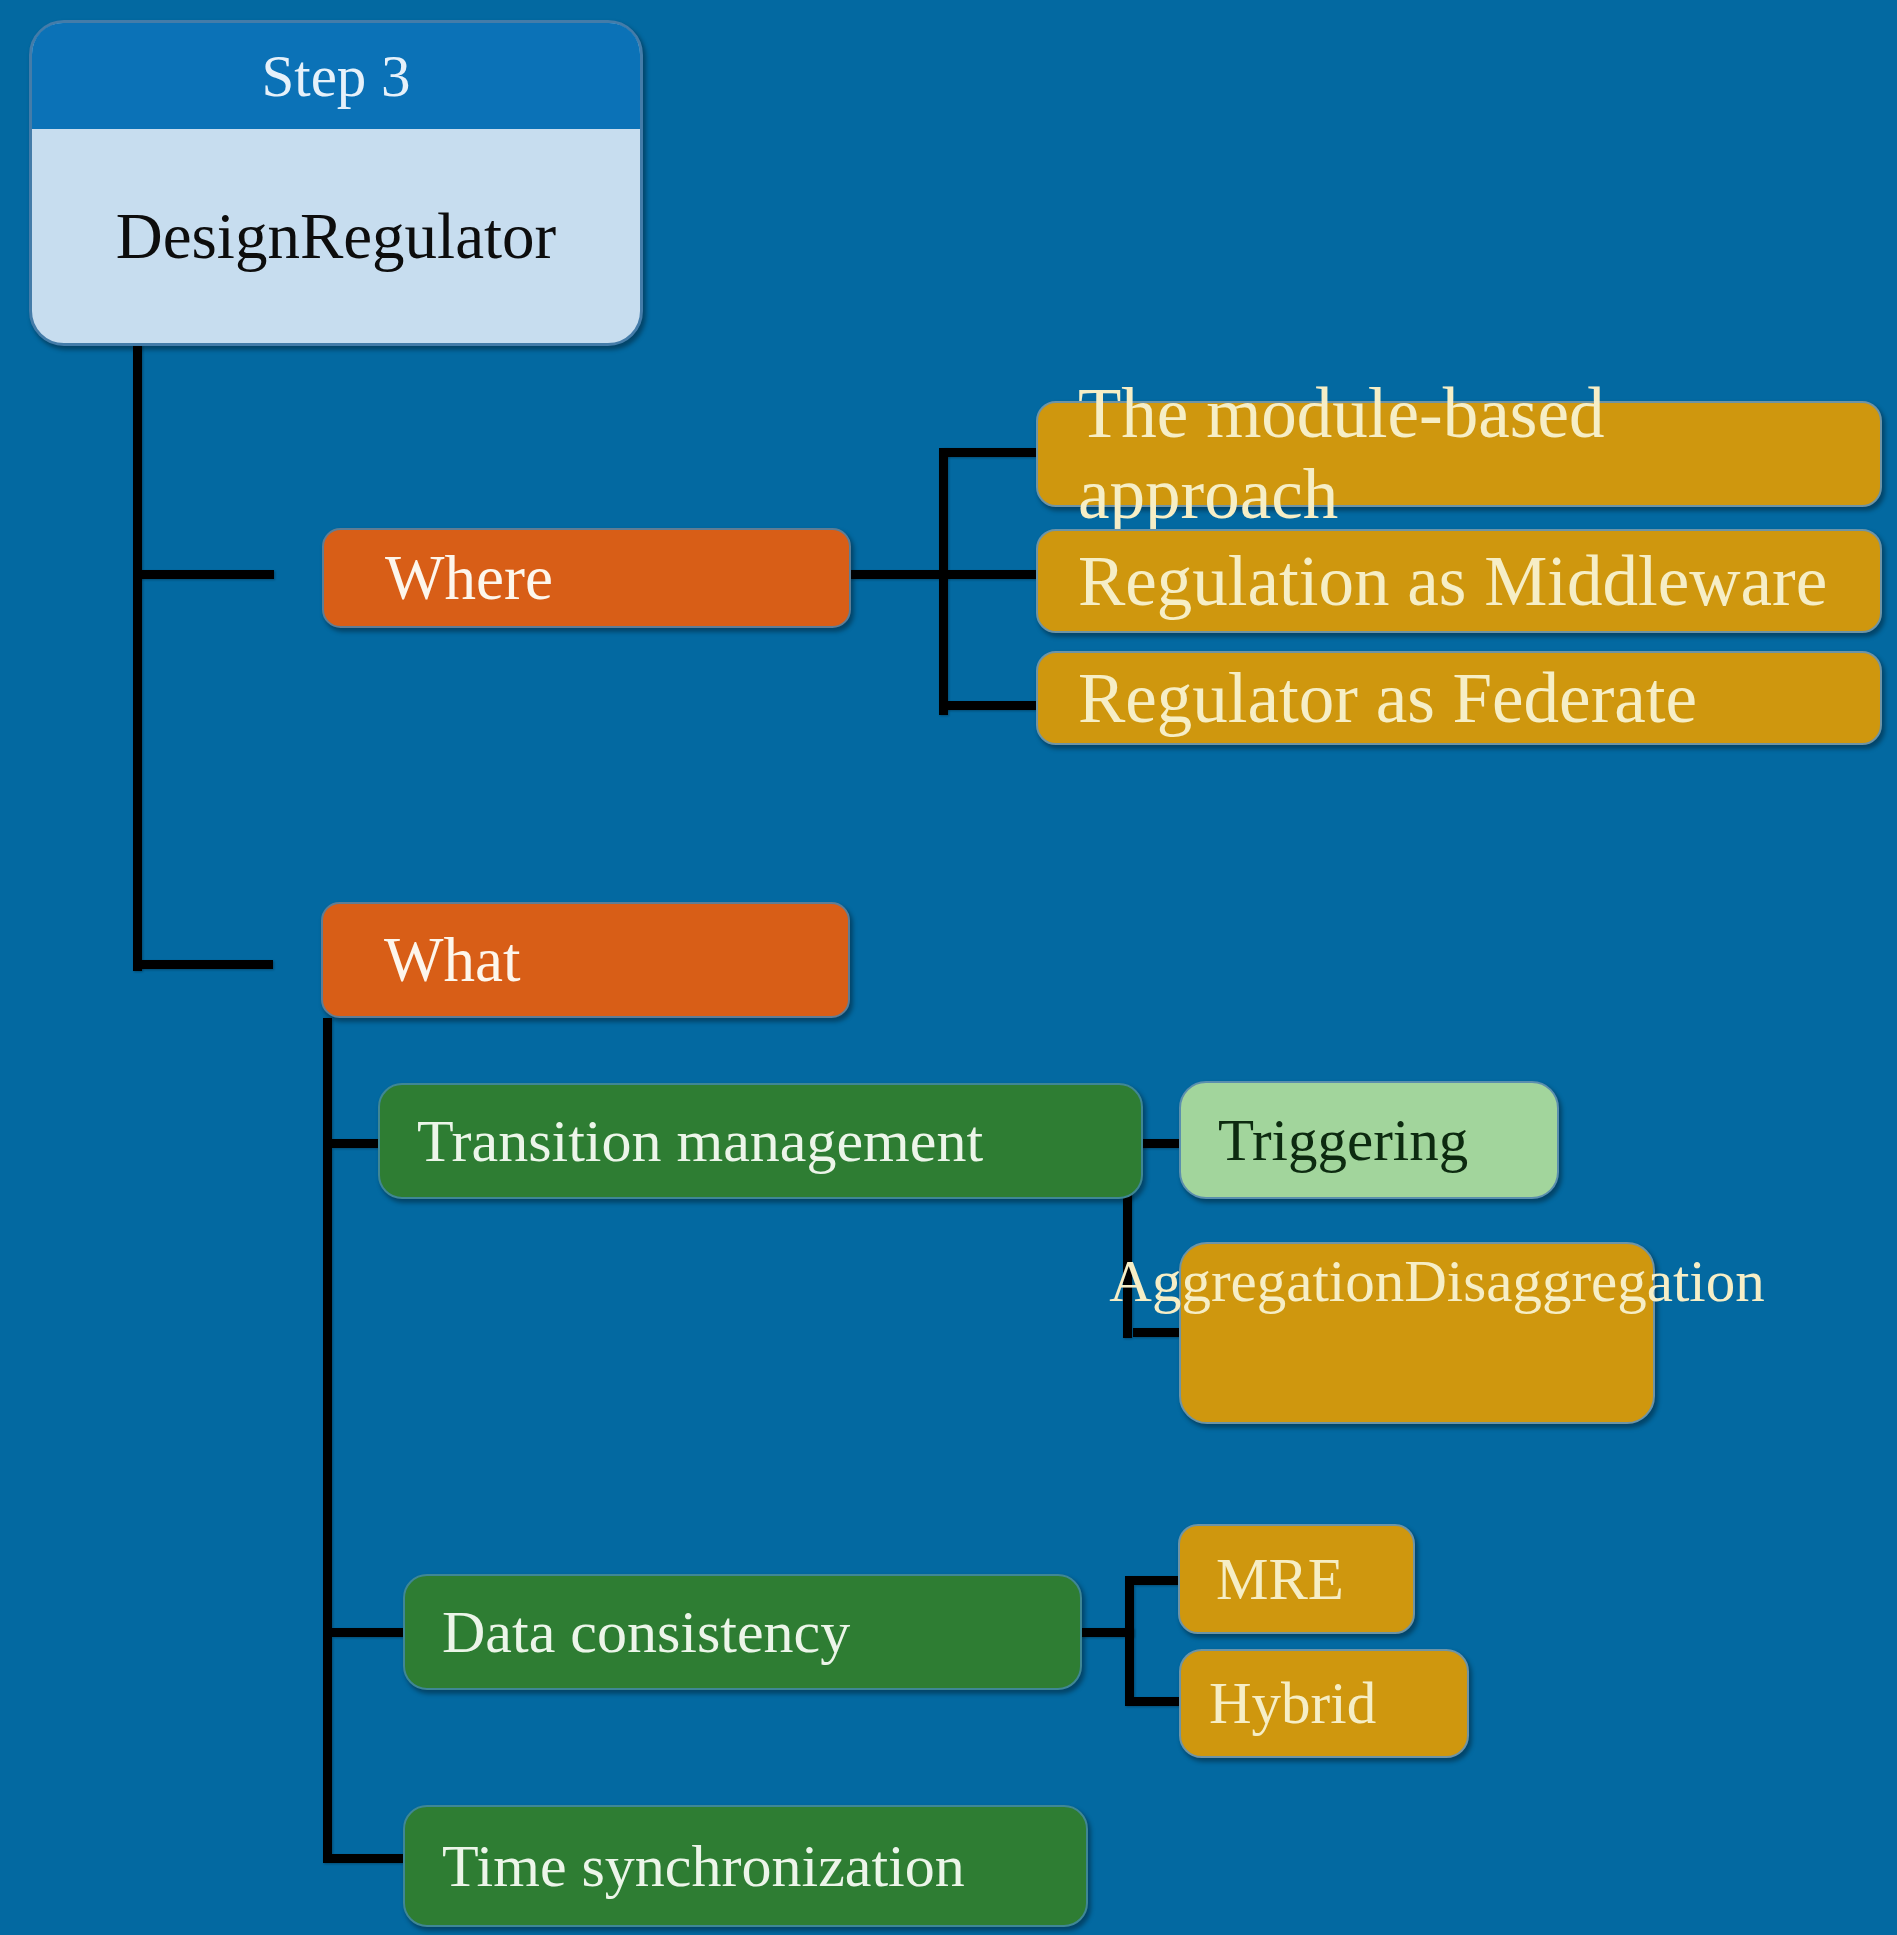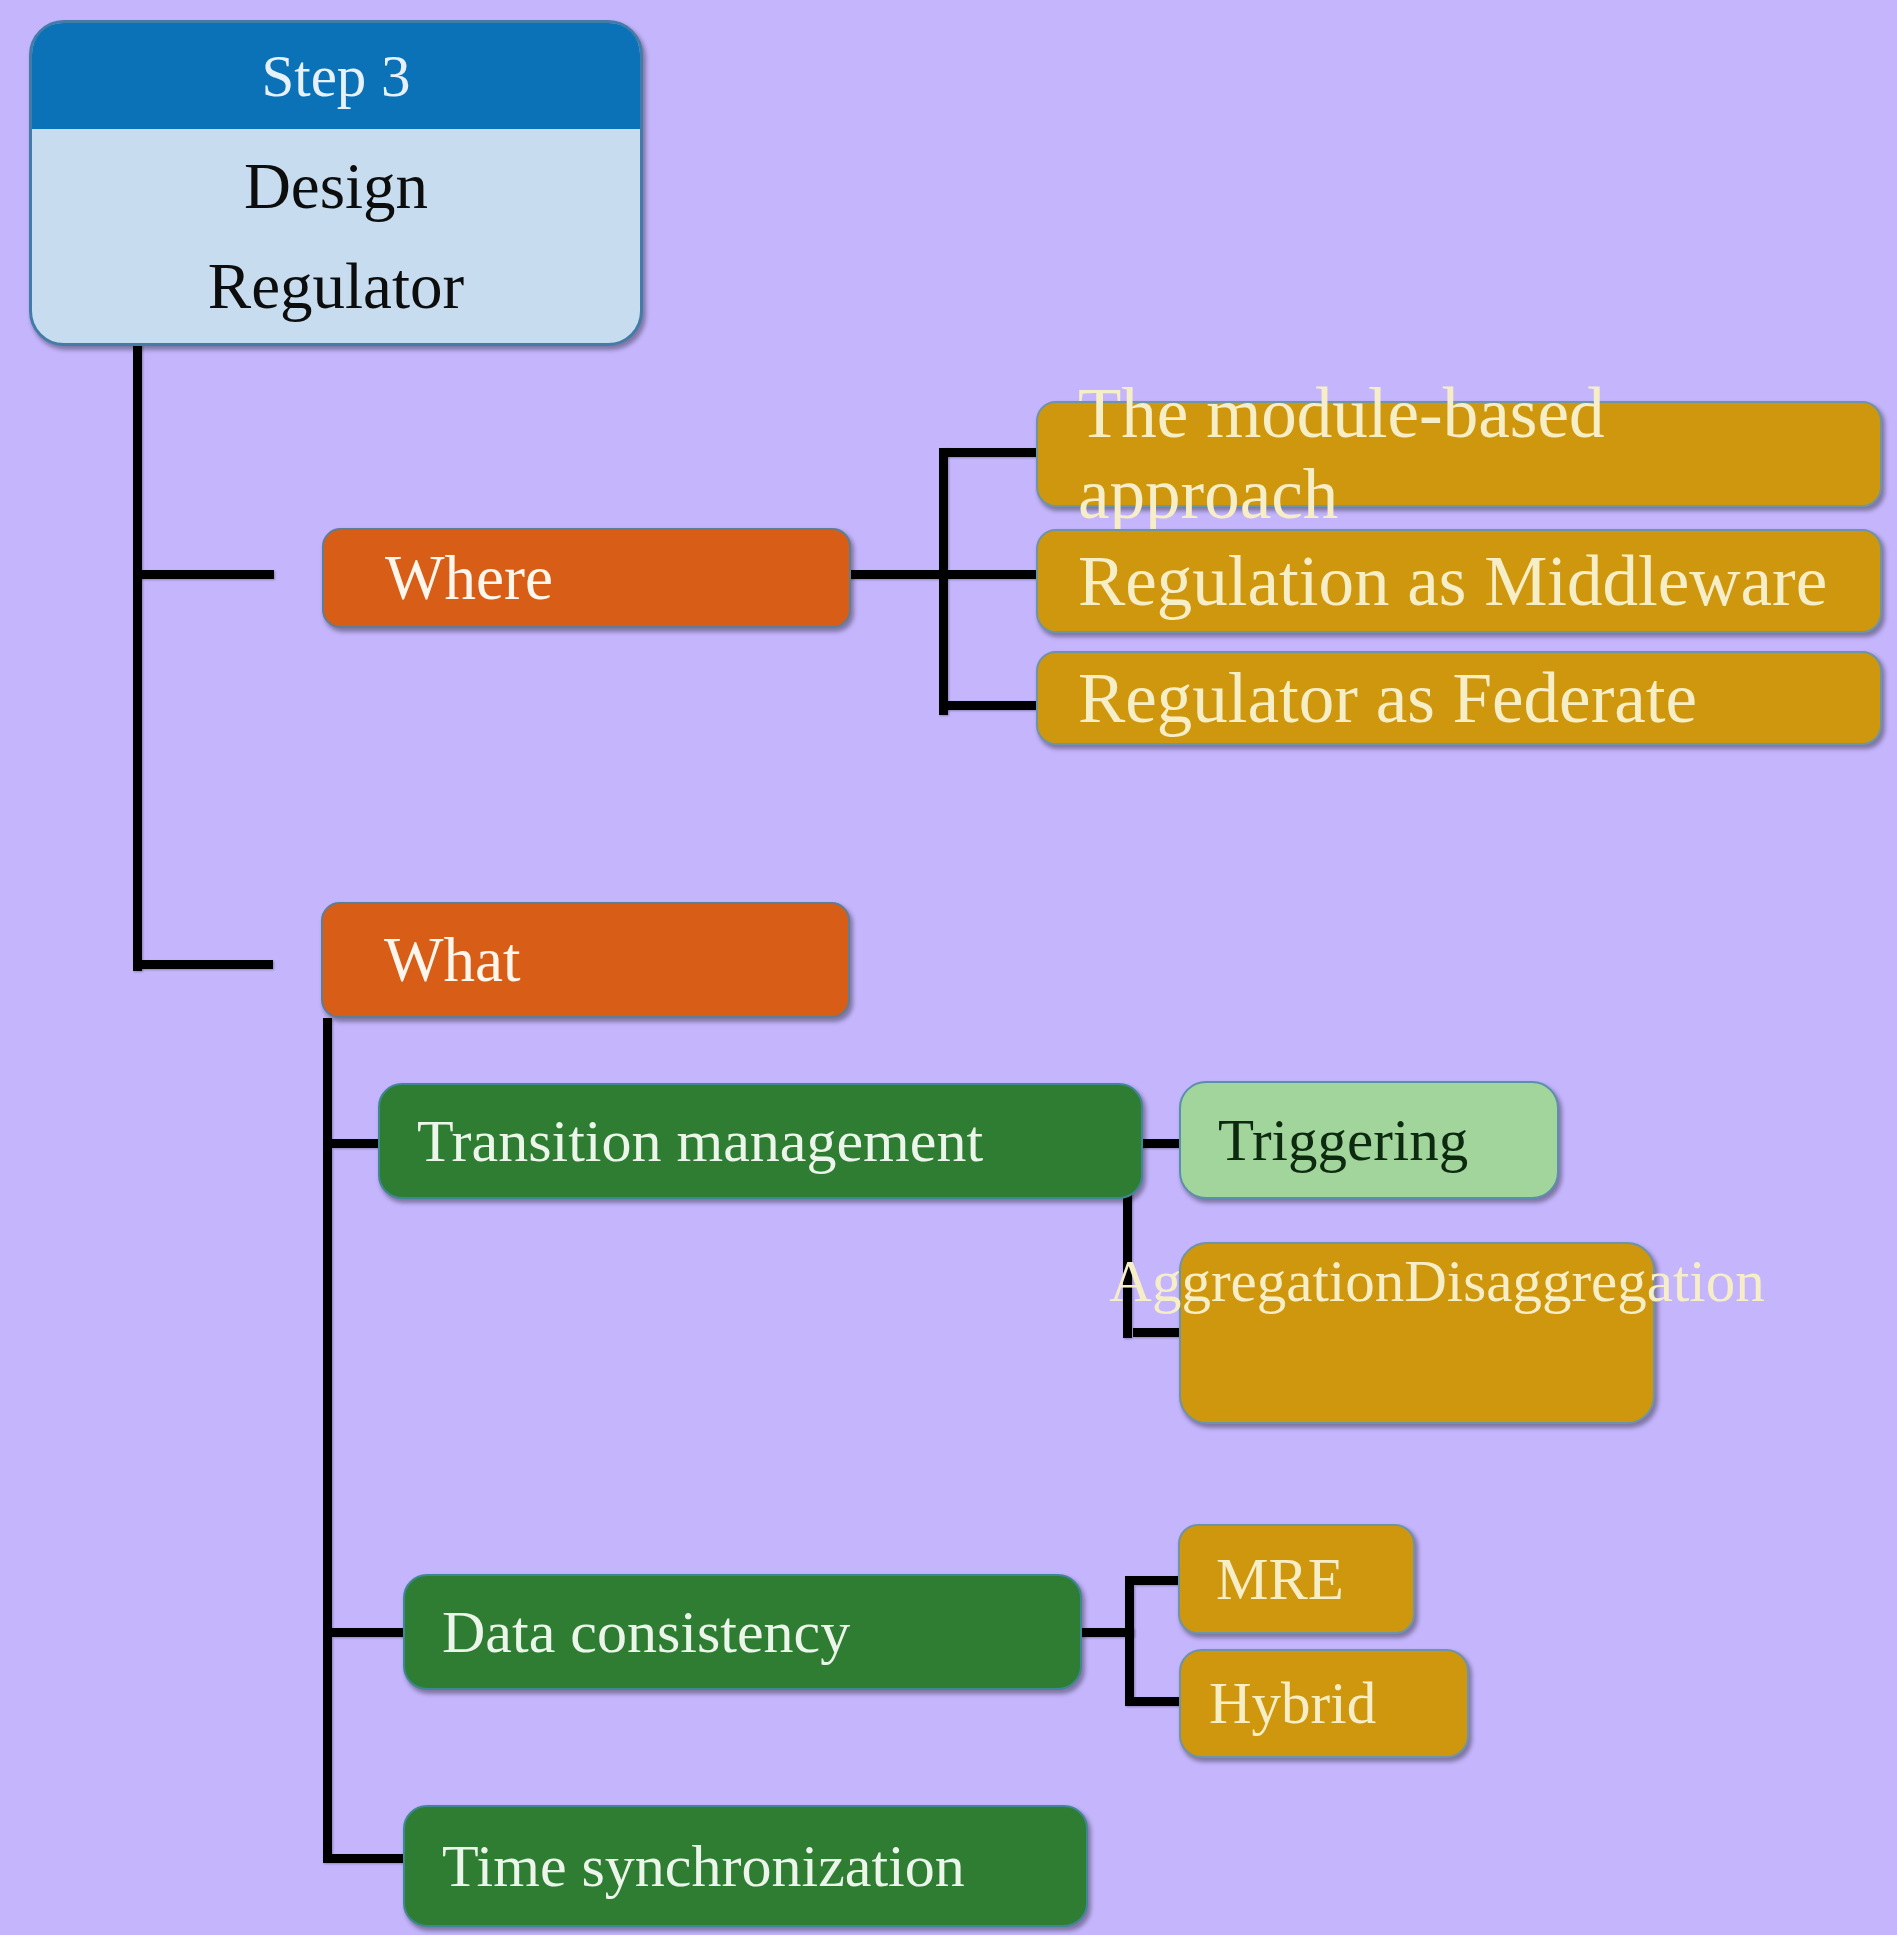--- a/index.html
+++ b/index.html
@@ -12,21 +12,21 @@
     --connector-black:#000000;
     --gold-text:#f6eec6;
     --white-text:#fdf6ec;
     --green-text:#ecf5e9;
     --dark-green-text:#0d2a10;
     --root-title-text:#0d0d0d;
     --step-text:#e6f1fa;
   }
   html,body{margin:0;padding:0;background:#ffffff;}
   .canvas{
-    position:relative;width:1898px;height:1936px;background:#c4b5fd;overflow:hidden;
+    position:relative;width:1898px;height:1936px;background:#0369a1;overflow:hidden;
     font-family:"Liberation Serif","DejaVu Serif",serif;
   }
   .conn{
     position:absolute;background:var(--connector-black);
     box-shadow:1.3px 1.3px 2px rgba(0,0,0,0.28);
   }
   .node{
     position:absolute;box-sizing:border-box;display:flex;align-items:center;
     box-shadow:2.7px 3.3px 4.7px rgba(0,0,0,0.35);
   }
@@ -49,21 +49,21 @@
   .root-node{
     background:var(--body-light-blue);border:3.3px solid #447ca9;border-radius:35px;
     flex-direction:column;align-items:stretch;padding:0;display:flex;
   }
   .root-header{
     height:106px;background:var(--header-blue);border-radius:31px 31px 0 0;
     display:flex;align-items:center;justify-content:center;
     color:var(--step-text);font-size:59px;flex:0 0 auto;
   }
   .root-body{
-    flex:1 1 auto;display:flex;flex-direction:column;align-items:center;justify-content:center;
+    flex:1 1 auto;display:flex;align-items:center;justify-content:center;
     color:var(--root-title-text);font-size:65px;line-height:100px;text-align:center;
   }
   .two-line{flex-direction:row;align-items:flex-start;justify-content:center;line-height:75px;font-size:59px;}
 </style>
 </head>
 <body>
 
 <div class="canvas">
 
   <div class="conn" style="left:133px;top:345px;width:9.3px;height:626px"></div>

